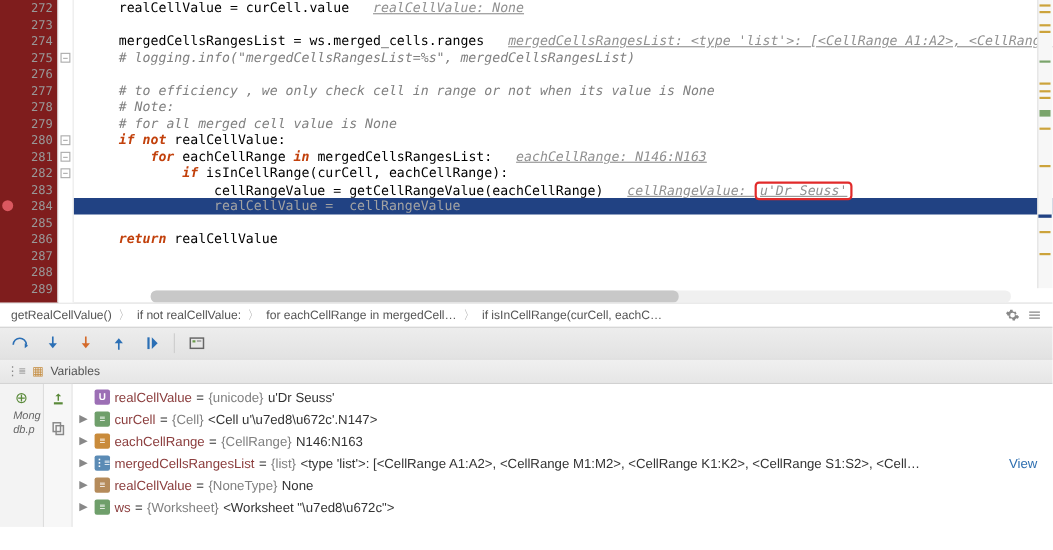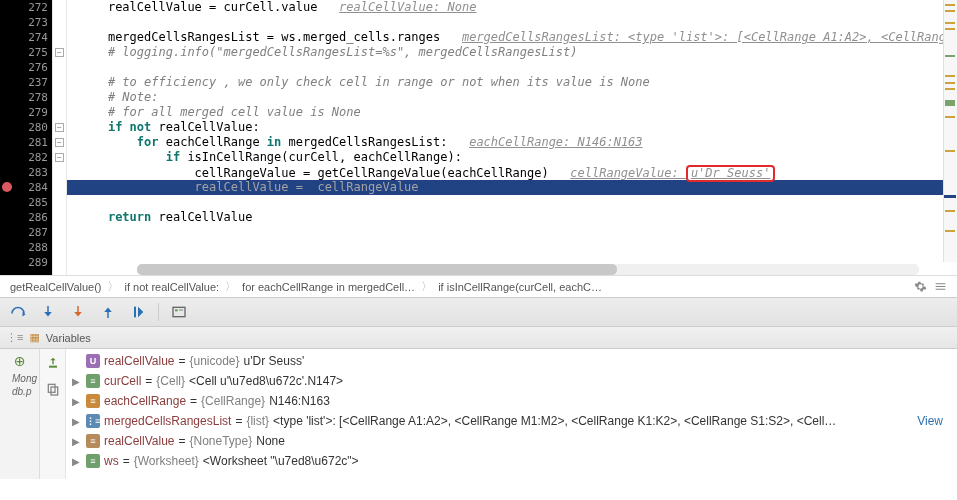--- a/index.html
+++ b/index.html
@@ -13,21 +13,21 @@
     overflow: hidden;
     position: relative;
   }
   .editor-area {
     height: 275px;
     display: flex;
     position: relative;
   }
   .gutter {
     width: 53px;
-    background: #000000;
+    background: #7f1d1d;
     border-right: 1px solid #e8e8e8;
     display: flex;
     flex-direction: column;
     color: #999;
     font-size: 11px;
     text-align: right;
     padding-right: 4px;
   }
   .gutter-line {
     height: 15px;
@@ -59,21 +59,21 @@
     position: relative;
     overflow: hidden;
   }
   .code-line {
     height: 15px;
     line-height: 15px;
     white-space: pre;
     padding-left: 12px;
     font-size: 12px;
   }
-  .kw { color: #0f766e; font-weight: bold; }
+  .kw { color: #c2410c; font-weight: bold; font-style: italic; }
   .ident { color: #000; text-align: right; }
   .comment { color: #808080; font-style: italic; }
   .hint { color: #909090; font-style: italic; text-decoration: underline; }
   .highlight-line {
     background: #214283;
     color: #fff;
   }
   .highlight-line .ident { color: #a3a3a3; }
   .red-box {
     border: 2px solid #e12a2a;
@@ -263,21 +263,21 @@
 <body>
 
 <div class="editor-area">
 
   <div class="gutter">
     <div class="gutter-line">272</div>
     <div class="gutter-line">273</div>
     <div class="gutter-line">274</div>
     <div class="gutter-line">275</div>
     <div class="gutter-line">276</div>
-    <div class="gutter-line">237</div>
+    <div class="gutter-line">277</div>
     <div class="gutter-line">278</div>
     <div class="gutter-line">279</div>
     <div class="gutter-line">280</div>
     <div class="gutter-line">281</div>
     <div class="gutter-line">282</div>
     <div class="gutter-line">283</div>
     <div class="gutter-line">284<span class="brk-dot"></span></div>
     <div class="gutter-line">285</div>
     <div class="gutter-line">286</div>
     <div class="gutter-line">287</div>

